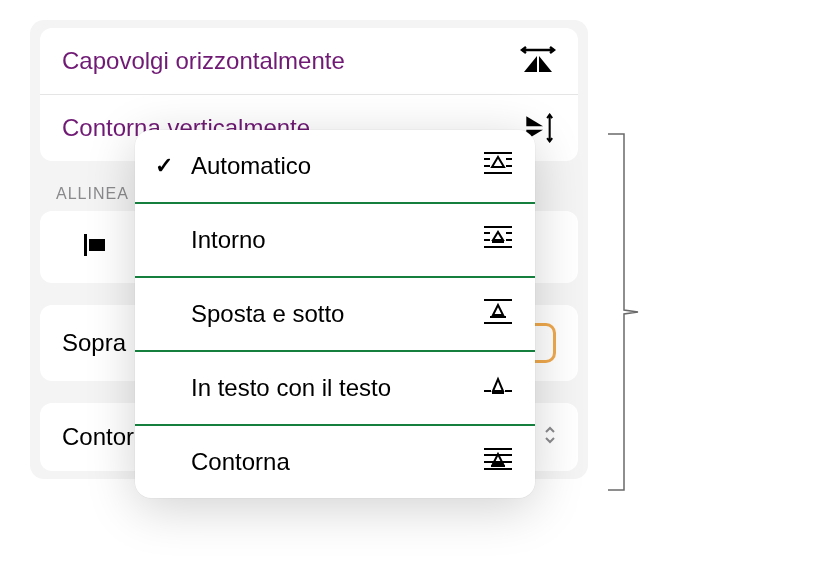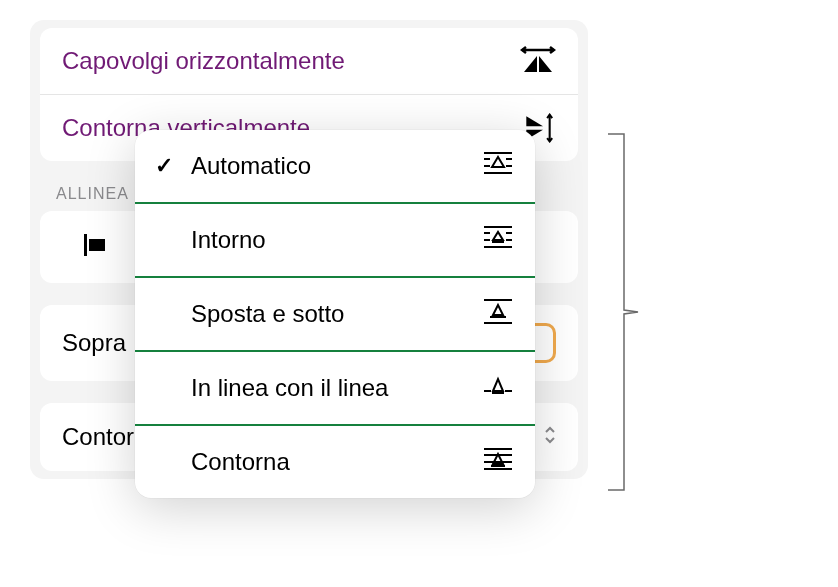--- a/index.html
+++ b/index.html
@@ -274,21 +274,21 @@
         <line x1="3" y1="4" x2="31" y2="4" stroke="#000" stroke-width="2"></line>
         <path d="M12 19 L17 9 L22 19 Z" fill="none" stroke="#000" stroke-width="2"></path>
         <line x1="9" y1="21" x2="25" y2="21" stroke="#000" stroke-width="2"></line>
         <line x1="3" y1="27" x2="31" y2="27" stroke="#000" stroke-width="2"></line>
       </svg>
     </span>
   </div>
 
   <div class="popup-item">
     <span class="popup-check"></span>
-    <span class="popup-label">In linea con il linea</span>
+    <span class="popup-label">In testo con il testo</span>
     <span class="popup-icon">
       <svg class="ic" viewBox="0 0 34 30">
         <line x1="3" y1="21" x2="10" y2="21" stroke="#000" stroke-width="2"></line>
         <path d="M12 21 L17 9 L22 21 Z" fill="none" stroke="#000" stroke-width="2"></path>
         <line x1="11" y1="23" x2="23" y2="23" stroke="#000" stroke-width="2"></line>
         <line x1="24" y1="21" x2="31" y2="21" stroke="#000" stroke-width="2"></line>
       </svg>
     </span>
   </div>
 

